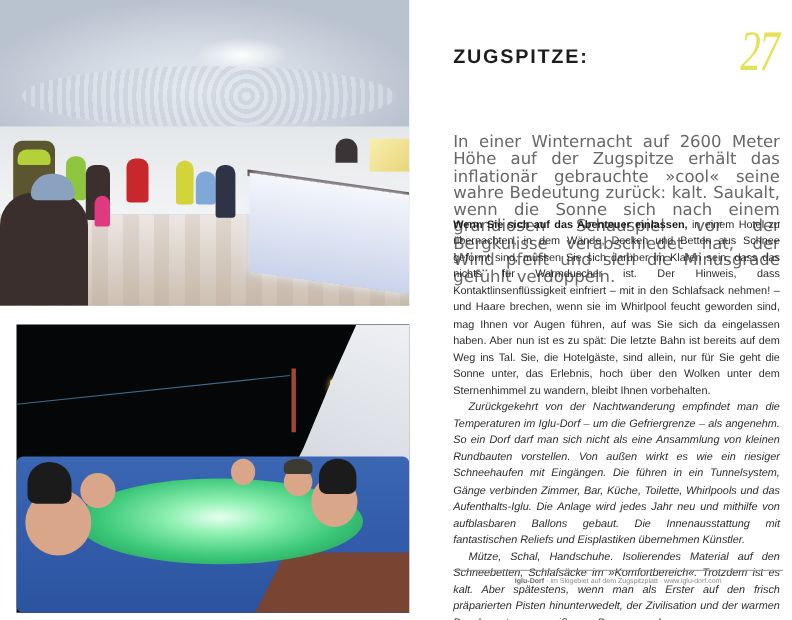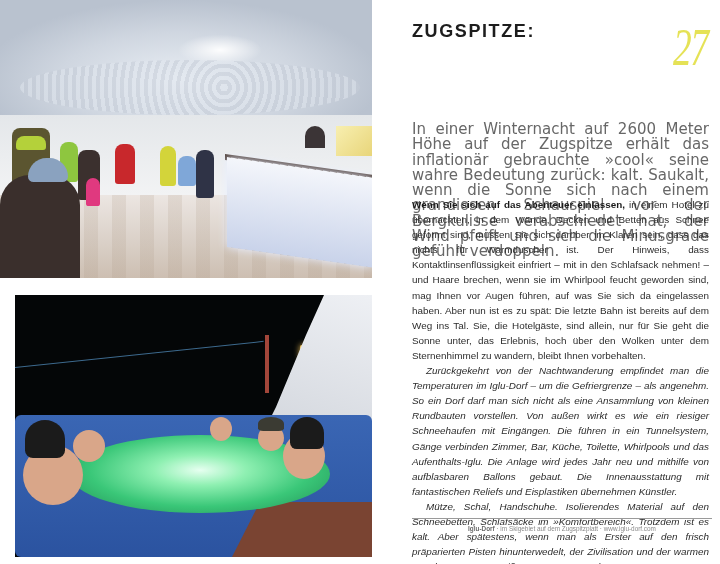--- a/index.html
+++ b/index.html
@@ -34,21 +34,21 @@
   #photo-bottom .wire { position:absolute; left:0; top:72px; width:250px; height:1px; background:#3d6a8e; transform:rotate(-6deg); transform-origin:left; }
   #photo-bottom .lights { position:absolute; left:285px; top:50px; width:14px; height:14px; background:#f0c35a; box-shadow:0 0 6px #f0c35a; border-radius:2px; }
   #photo-bottom .tub { position:absolute; left:0; top:120px; width:357px; height:142px; background:#3460b1;
     background:linear-gradient(180deg,#3a66b4,#2b53a0); border-radius:6px; }
   #photo-bottom .water { position:absolute; left:55px; top:140px; width:260px; height:78px; border-radius:50%;
     background:radial-gradient(ellipse at 50% 45%, #e6fff0 0%, #8ff0b2 25%, #3ac778 60%, #1f8a52 100%); }
   #photo-bottom .wood { position:absolute; right:0; bottom:0; width:140px; height:55px; background:#7a4432; clip-path:polygon(20% 0,100% 0,100% 100%,0 100%); }
   #photo-bottom .bather { position:absolute; border-radius:50%; background:#d9a689; }
   #photo-bottom .hat { position:absolute; border-radius:50% 50% 20% 20%; background:#1b1b1b; }
 
-  .title { position:absolute; left:412px; top:20px; font-family:"Liberation Sans", sans-serif; font-weight:bold; font-size:18px; letter-spacing:1.6px; line-height:23px; color:#1d1d1d; }
+  .title { position:absolute; left:412px; top:40px; font-family:"Liberation Sans", sans-serif; font-weight:bold; font-size:18px; letter-spacing:1.6px; line-height:23px; color:#1d1d1d; }
   .chapter-number { position:absolute; left:673px; top:20px; font-family:"Liberation Serif", serif; font-size:52px; line-height:56px; color:#e5e256; font-style:italic; letter-spacing:-2px; transform:scaleX(0.72); transform-origin:left; }
 
   .intro { position:absolute; left:412px; top:106px; width:297px; font-family:"DejaVu Sans", sans-serif; font-size:15px; line-height:15.3px; color:#676767; text-align:justify;margin-top:16px; }
   .body { position:absolute; left:412px; top:197px; width:297px; font-family:"Liberation Sans", sans-serif; font-size:9.9px; line-height:15.1px; color:#2c2c2c; text-align:justify; }
   .body p { margin:0; }
   .body p.indent { text-indent:14px;font-style:italic; }
   .body b { font-weight:bold; color:#1a1a1a; }
   .rule { position:absolute; left:412px; top:518px; width:300px; height:1px; background:#9a9a9a; }
   .caption { position:absolute; left:412px; top:525px; width:300px; text-align:center; font-family:"Liberation Sans", sans-serif; font-size:6.4px; color:#8a8a8a; }
   .caption b { color:#6a6a6a; }

